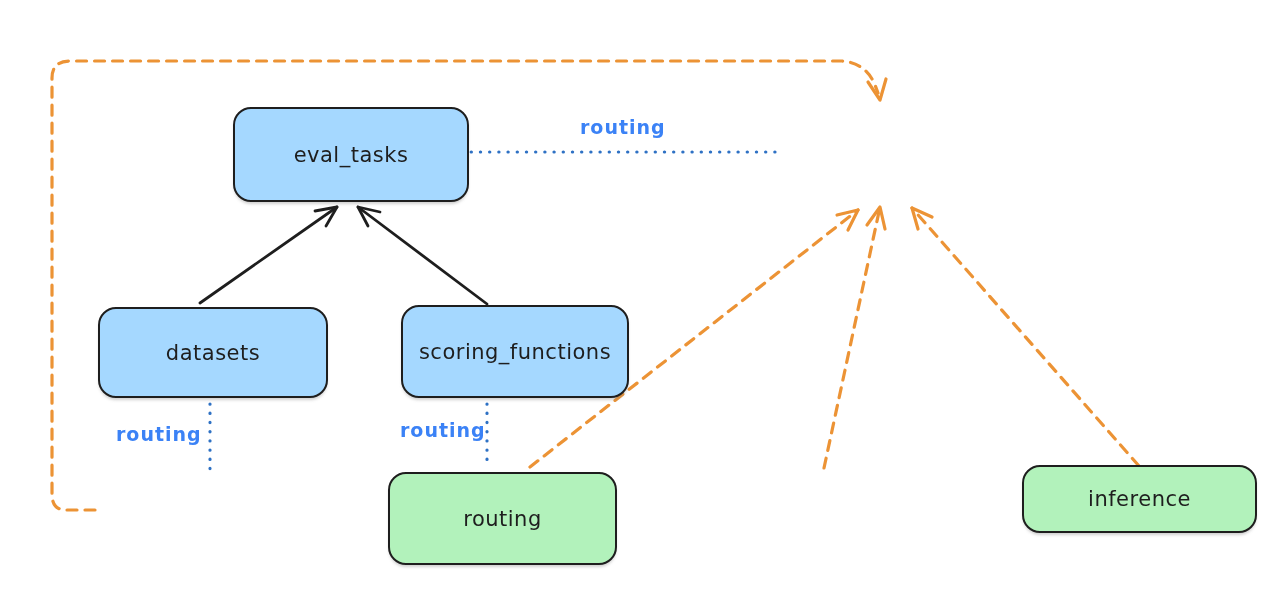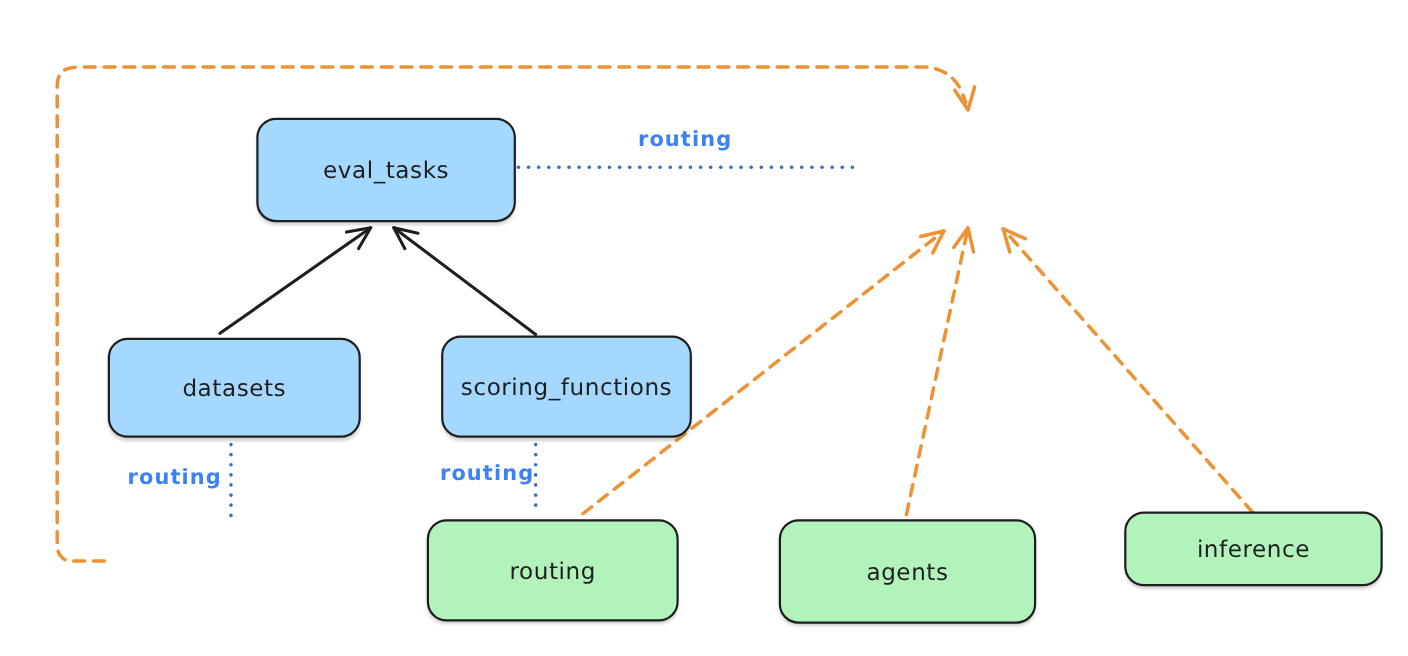--- a/index.html
+++ b/index.html
@@ -117,23 +117,20 @@
 
   <div class="node node-blue" id="n-scoring-functions">
     <span class="node-label">scoring_functions</span>
   </div>
 
 
   <div class="node node-green" id="n-scoring">
     <span class="node-label">routing</span>
   </div>
 
-  <div class="node node-green" id="n-agents">
-    <span class="node-label">agents</span>
-  </div>
 
   <div class="node node-green" id="n-inference">
     <span class="node-label">inference</span>
   </div>
 
   <div class="edge-label" id="lbl-routing-top">routing</div>
   <div class="edge-label" id="lbl-routing-left">routing</div>
   <div class="edge-label" id="lbl-routing-mid">routing</div>
 
 </div>

